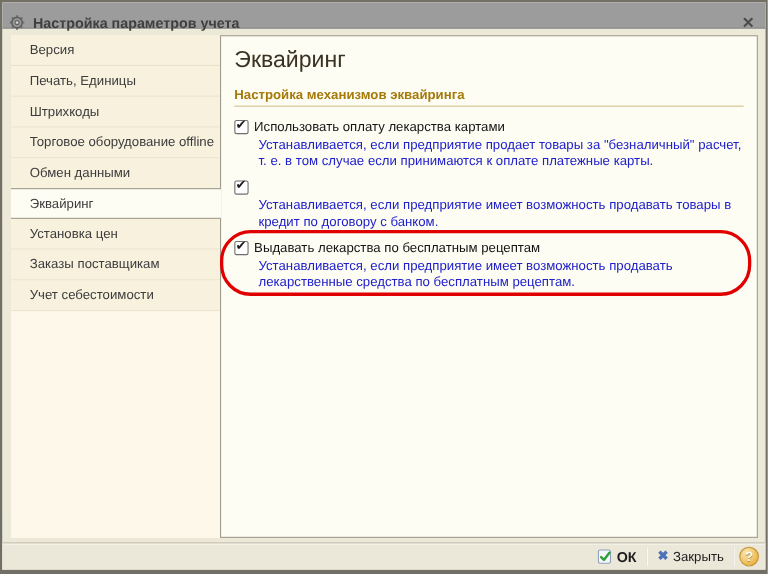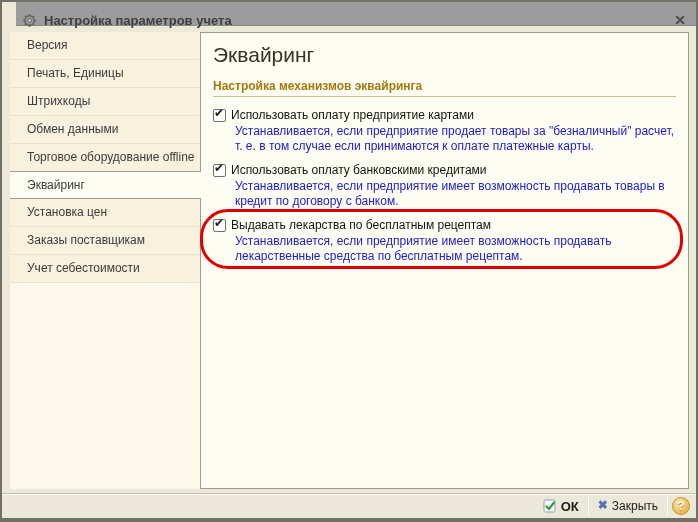--- a/index.html
+++ b/index.html
@@ -9,21 +9,20 @@
     border:2px solid #726f66;border-bottom-width:4px;
     background:var(--window_bg);
     font-family:"Liberation Sans", sans-serif;
     display:flex;flex-direction:column;
     position:relative;overflow:hidden;
   }
   .titlebar{
     height:24px;background:var(--titlebar_bg);
     display:flex;align-items:center;padding:13px 8px 0 6px;flex:0 0 auto;
     border-bottom:1px solid #8a8a8a;
-    margin-left:14px;
   }
   .titlebar .gear{width:15px;height:15px;margin-right:7px;flex:0 0 auto;}
   .titlebar .title{font-size:13px;font-weight:bold;color:#3f3f3f;flex:1;
     white-space:nowrap;overflow:hidden;}
   .titlebar .close{font-size:14px;font-weight:bold;color:#4b4b4b;cursor:default;
     padding:0 2px;line-height:1;}
   .body-row{
     flex:1;display:flex;align-items:stretch;
     margin:6px 7px 4px 8px;position:relative;
   }
@@ -118,49 +117,48 @@
     <span class="title">Настройка параметров учета</span>
     <span class="close">✕</span>
   </div>
 
   <div class="body-row">
 
     <div class="sidebar">
       <div class="side-item">Версия</div>
       <div class="side-item">Печать, Единицы</div>
       <div class="side-item">Штрихкоды</div>
+      <div class="side-item">Торговое оборудование offline</div>
       <div class="side-item">Обмен данными</div>
-      <div class="side-item">Торговое оборудование offline</div>
       <div class="side-item selected">Эквайринг</div>
       <div class="side-item">Установка цен</div>
       <div class="side-item">Заказы поставщикам</div>
       <div class="side-item">Учет себестоимости</div>
       <div class="sidebar-filler"></div>
     </div>
 
     <div class="panel">
       <div class="panel-title">Эквайринг</div>
       <div class="section-hdr">Настройка механизмов эквайринга</div>
 
       <div class="opt">
         <div class="opt-row">
           <span class="checkbox">
             <span class="mark" style="visibility: visible;">✔</span>
           </span>
-          <span class="opt-label">Использовать оплату предприятие картами</span>
+          <span class="opt-label">Использовать оплату лекарства картами</span>
         </div>
         <div class="opt-desc">Устанавливается, если предприятие продает товары за "безналичный" расчет, т. е. в том случае если принимаются к оплате платежные карты.</div>
       </div>
 
       <div class="opt">
         <div class="opt-row">
           <span class="checkbox">
             <span class="mark" style="visibility: visible;">✔</span>
           </span>
-          <span class="opt-label">Использовать оплату банковскими кредитами</span>
         </div>
         <div class="opt-desc">Устанавливается, если предприятие имеет возможность продавать товары в кредит по договору с банком.</div>
       </div>
 
       <div class="opt">
         <div class="highlight-oval"></div>
         <div class="opt-row">
           <span class="checkbox">
             <span class="mark" style="visibility: visible;">✔</span>
           </span>

